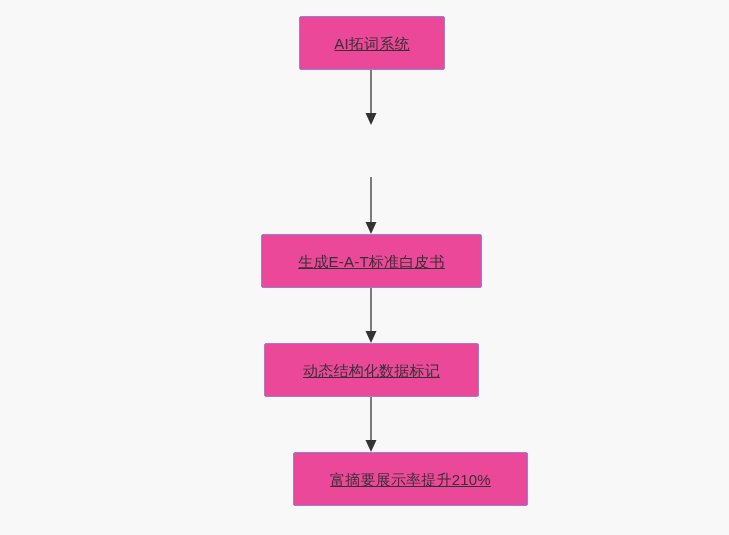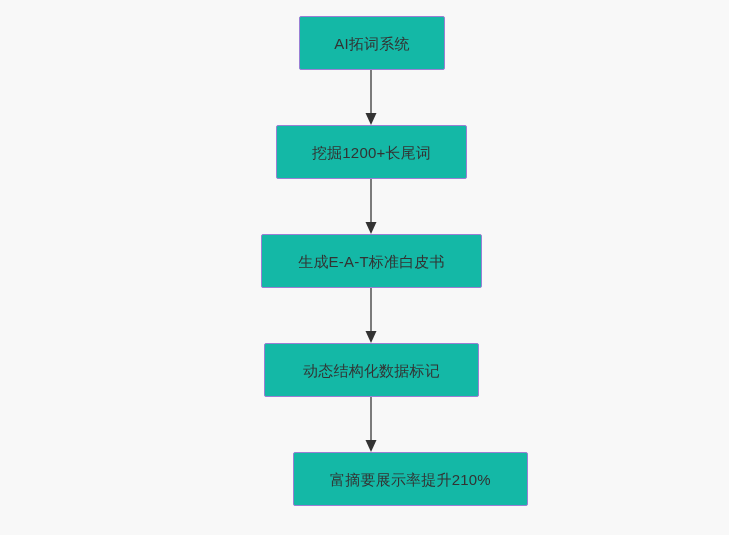--- a/index.html
+++ b/index.html
@@ -14,32 +14,33 @@
     overflow: hidden;
   }
   #flowchart {
     position: relative;
     width: 729px;
     height: 535px;
   }
   .node {
     position: absolute;
     box-sizing: border-box;
-    background: #14b8a6;
+    background: #ec4899;
     border: 1px solid #9a7fd4;
     border-radius: 2px;
     display: flex;
     align-items: center;
     justify-content: center;
     color: #333333;
     font-size: 15px;
     line-height: 1;
     letter-spacing: 0.2px;
     white-space: nowrap;
     user-select: none;
+    text-decoration: underline;
   }
   .node-label {
     display: block;
   }
   .edge {
     position: absolute;
     pointer-events: none;
   }
   .edge svg {
     display: block;
@@ -76,23 +77,20 @@
     <svg width="32" height="60" viewBox="0 0 32 60">
       <line x1="16" y1="0" x2="16" y2="49" stroke="#7b7b7b" stroke-width="2"></line>
       <polygon points="16,57 10.5,45 21.5,45" fill="#333333"></polygon>
     </svg>
   </div>
 
   <div class="node" style="left:299px; top:16px; width:146px; height:54px;">
     <span class="node-label">AI拓词系统</span>
   </div>
 
-  <div class="node" style="left:276px; top:125px; width:191px; height:54px;">
-    <span class="node-label">挖掘1200+长尾词</span>
-  </div>
 
   <div class="node" style="left:261px; top:234px; width:221px; height:54px;">
     <span class="node-label">生成E-A-T标准白皮书</span>
   </div>
 
   <div class="node" style="left:264px; top:343px; width:215px; height:54px;">
     <span class="node-label">动态结构化数据标记</span>
   </div>
 
   <div class="node" style="left:254px; top:452px; width:235px; height:54px;margin-left:39px;">

